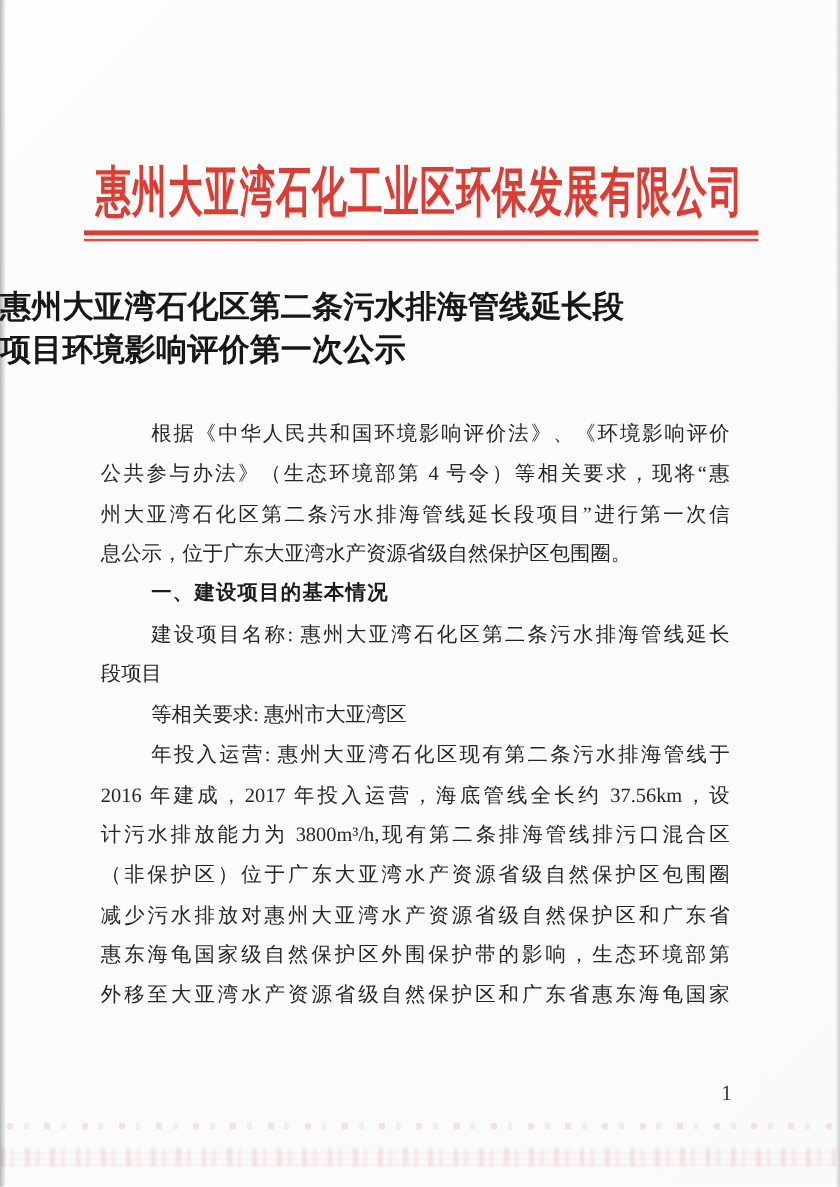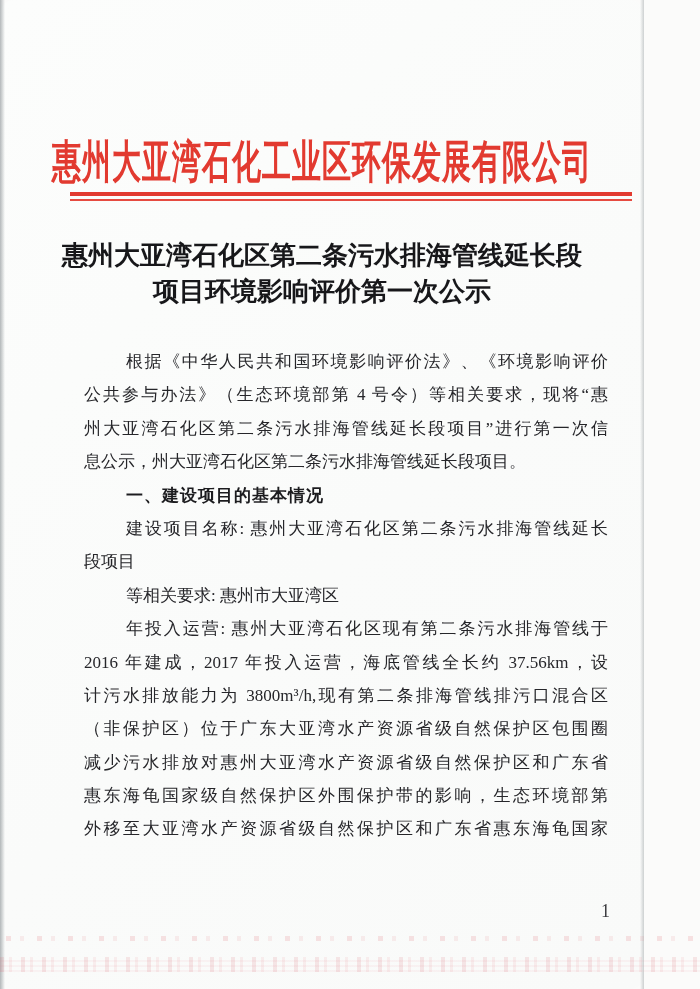--- a/index.html
+++ b/index.html
@@ -6,21 +6,21 @@
     margin: 0;
     padding: 0;
     width: 700px;
     height: 989px;
     background: #fbfbfa;
     overflow: hidden;
     font-family: "Liberation Serif", "DejaVu Serif", serif;
   }
   .page {
     position: relative;
-    width: 644px;
+    width: 700px;
     height: 989px;
     background: linear-gradient(135deg, #fcfdfc 0%, #fafbfa 55%, #f9faf9 100%);
     border-radius: 14px;
   }
   
   .edge-left {
     position: absolute; left: 0; top: 0; width: 5px; height: 100%;
     background: linear-gradient(90deg, rgba(120,128,132,.55), rgba(120,128,132,0));
     pointer-events: none;
   }
@@ -49,21 +49,21 @@
     top: 192px; left: 70px;
     width: 562px; height: 9px;
     border-top: 4px solid #e23a30;
     border-bottom: 2px solid #e64a40;
     box-sizing: border-box;
   }
   
   .doc-title {
     position: absolute;
     top: 238px; left: 0; right: 0;
-    text-align: center;
+    text-align: left;
     color: #17171a;
     font-weight: bold;
     font-size: 26px;
     line-height: 36px;
   }
   
   .body-text {
     position: absolute;
     top: 345px; left: 84px;
     width: 524px;
@@ -73,21 +73,21 @@
   }
   .line {
     text-align: justify;
     text-align-last: justify;
     height: 33.4px;
     overflow: visible;
   }
   .line.no-stretch { text-align-last: left; }
   .line.indent { text-indent: 42px; }
   .line.heading-line {
-    font-family: Liberation Serif, serif;
+    font-family: Liberation Mono, monospace;
     font-weight: bold;
     color: #1c1c1f;
     letter-spacing: 1px;
   }
   .page-number {
     position: absolute;
     top: 901px; left: 601px;
     font-size: 18px;
     color: #3c3c40;
   }
@@ -130,21 +130,21 @@
 
   <div class="doc-title">
     <div>惠州大亚湾石化区第二条污水排海管线延长段</div>
     <div>项目环境影响评价第一次公示</div>
   </div>
 
   <div class="body-text">
     <div class="line indent">根据《中华人民共和国环境影响评价法》、《环境影响评价</div>
     <div class="line">公共参与办法》（生态环境部第 4 号令）等相关要求，现将“惠</div>
     <div class="line">州大亚湾石化区第二条污水排海管线延长段项目”进行第一次信</div>
-    <div class="line no-stretch">息公示，州大亚湾石化区第二条污水排海管线延长段项目。</div>
+    <div class="line no-stretch">息公示，位于广东大亚湾水产资源省级自然保护区包围圈。</div>
     <div class="line indent heading-line no-stretch">一、建设项目的基本情况</div>
     <div class="line indent">建设项目名称: 惠州大亚湾石化区第二条污水排海管线延长</div>
     <div class="line no-stretch">段项目</div>
     <div class="line indent no-stretch">等相关要求: 惠州市大亚湾区</div>
     <div class="line indent">年投入运营: 惠州大亚湾石化区现有第二条污水排海管线于</div>
     <div class="line">2016 年建成，2017 年投入运营，海底管线全长约 37.56km，设</div>
     <div class="line">计污水排放能力为 3800m³/h,现有第二条排海管线排污口混合区</div>
     <div class="line">（非保护区）位于广东大亚湾水产资源省级自然保护区包围圈</div>
     <div class="line">减少污水排放对惠州大亚湾水产资源省级自然保护区和广东省</div>
     <div class="line">惠东海龟国家级自然保护区外围保护带的影响，生态环境部第</div>

